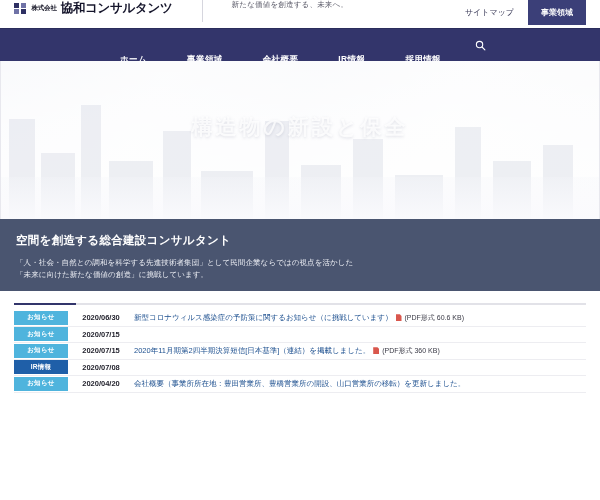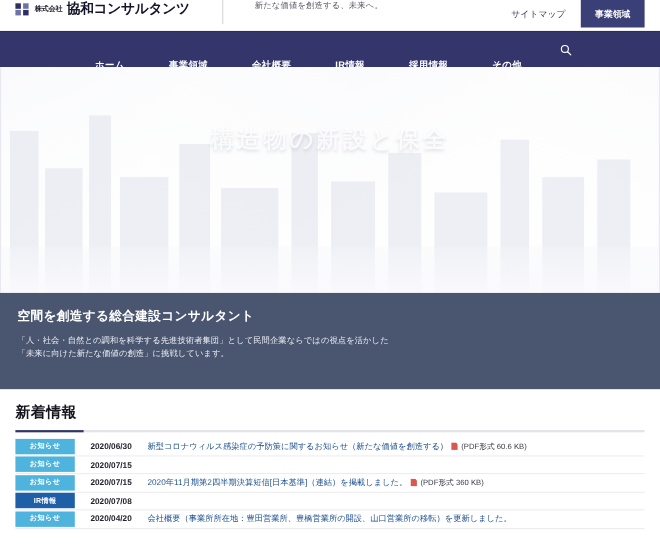--- a/index.html
+++ b/index.html
@@ -134,21 +134,21 @@
     cursor: pointer;
     display: flex;
     align-items: center;
     height: 33px;
   }
   .nav-search svg { display: block; }
 
   
   .hero {
     position: relative;
-    height: 205px;
+    height: 158px;
     overflow: hidden;
     background: #f4f5f8;
     border-left: 1px solid #e8e8ee;
     border-right: 1px solid #e8e8ee;
   }
 
   .hero-photo {
     position: absolute;
     inset: 0;
     background:
@@ -199,21 +199,21 @@
     letter-spacing: 3px;
     text-shadow: 0 1px 3px rgba(120,125,150,0.22);
     white-space: nowrap;
   }
 
   
   .intro-band {
     background: #4a5570;
     color: #ffffff;
     padding: 14px 16px 16px 16px;
-    height: 88px;
+    height: 72px;
   }
 
   .intro-heading {
     font-size: 11.5px;
     font-weight: bold;
     letter-spacing: 0.3px;
     margin-bottom: 9px;
     white-space: nowrap;
   }
 
@@ -352,21 +352,20 @@
       <button class="contact-btn">事業領域</button>
     </div>
   </div>
 
   <div class="nav-bar">
     <span class="nav-item">ホーム</span>
     <span class="nav-item">事業領域</span>
     <span class="nav-item">会社概要</span>
     <span class="nav-item">IR情報</span>
     <span class="nav-item">採用情報</span>
-    <span class="nav-item">その他</span>
     <span class="nav-search">
       <svg width="11" height="11" viewBox="0 0 16 16" fill="none" stroke="#ffffff" stroke-width="1.6">
         <circle cx="6.6" cy="6.6" r="4.6"></circle>
         <line x1="10.2" y1="10.2" x2="14.4" y2="14.4" stroke-linecap="round"></line>
       </svg>
     </span>
   </div>
 
   <div class="hero">
     <div class="hero-photo"></div>
@@ -389,30 +388,29 @@
     <div class="hero-title">構造物の新設と保全</div>
   </div>
 
   <div class="intro-band">
     <div class="intro-heading">空間を創造する総合建設コンサルタント</div>
     <div class="intro-line">「人・社会・自然との調和を科学する先進技術者集団」として民間企業ならではの視点を活かした</div>
     <div class="intro-line">「未来に向けた新たな価値の創造」に挑戦しています。</div>
   </div>
 
   <div class="news">
-    <div class="news-heading">新着情報</div>
     <div class="news-rule"></div>
 
     <div class="news-list">
 
       <div class="news-row">
         <span class="badge notice">お知らせ</span>
         <span class="news-date">2020/06/30</span>
         <span class="news-text">
-          <span class="news-body">新型コロナウィルス感染症の予防策に関するお知らせ（新たな価値を創造する）</span>
+          <span class="news-body">新型コロナウィルス感染症の予防策に関するお知らせ（に挑戦しています）</span>
           <span class="pdf-icon"></span>
           <span class="pdf-meta">(PDF形式 60.6 KB)</span>
         </span>
       </div>
 
       <div class="news-row">
         <span class="badge notice">お知らせ</span>
         <span class="news-date">2020/07/15</span>
       </div>
 

